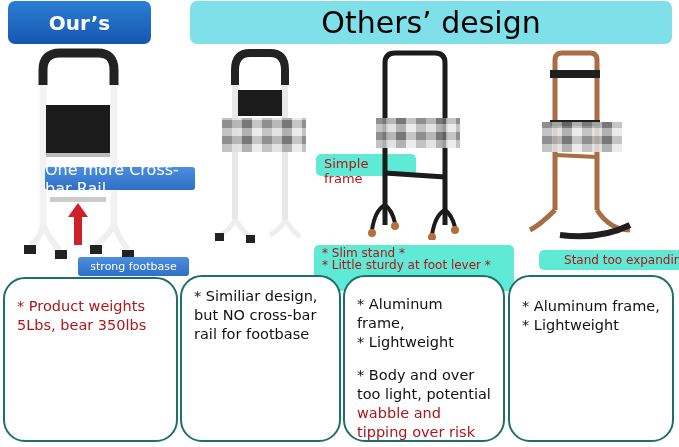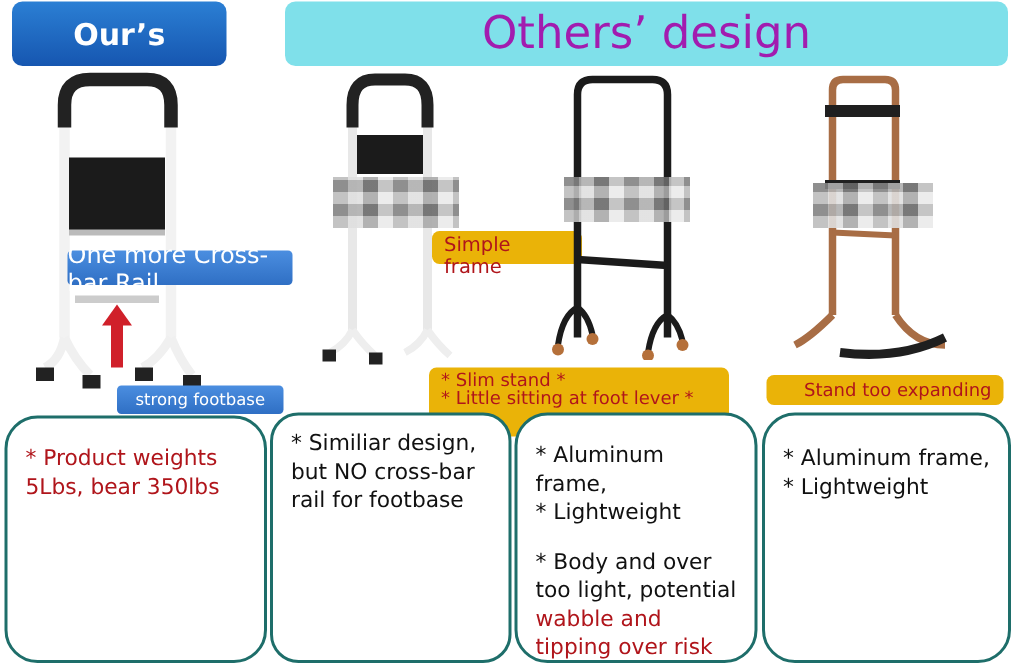--- a/index.html
+++ b/index.html
@@ -1,21 +1,21 @@
 <!DOCTYPE html>
 <html><head>
 <meta charset="utf-8">
 <style>
   html,body{margin:0;padding:0;background:#fff;}
   body{width:679px;height:447px;position:relative;overflow:hidden;font-family:"DejaVu Sans",sans-serif;}
   .abs{position:absolute;}
   .hdr-ours{left:8px;top:1px;width:143px;height:43px;background:linear-gradient(#2b7fd4,#1656b0);border-radius:7px;color:#fff;font-size:20px;font-weight:bold;display:flex;align-items:center;justify-content:center;}
-  .hdr-others{left:190px;top:1px;width:482px;height:43px;background:#7fe0ea;border-radius:7px;color:#a21caf;font-size:30px;display:flex;align-items:center;justify-content:center;}
+  .hdr-others{left:190px;top:1px;width:482px;height:43px;background:#7fe0ea;border-radius:7px;color:#000000;font-size:30px;display:flex;align-items:center;justify-content:center;}
   .label-blue{background:linear-gradient(#4b8ee0,#2f6fc4);color:#fff;font-size:16px;display:flex;align-items:center;justify-content:center;border-radius:3px;}
-  .label-cyan{background:#eab308;color:#b0151b;font-size:12px;border-radius:5px;padding:2px 8px;box-sizing:border-box;}
+  .label-cyan{background:#5eead4;color:#b0151b;font-size:12px;border-radius:5px;padding:2px 8px;box-sizing:border-box;margin-left:28px;}
   .card{border:2px solid #1e6e6a;border-radius:22px;background:#fff;box-sizing:border-box;padding:14px 10px 6px 12px;font-size:14.5px;line-height:19px;color:#111;}
   .card p{margin:0 0 14px 0;}
   .red{color:#b0151b;}
   .pix{background:repeating-linear-gradient(90deg,#9a9a9a 0 10px,#cfcfcf 10px 20px,#7d7d7d 20px 30px,#e0e0e0 30px 40px);opacity:.9;}
   .pix2{background:repeating-linear-gradient(0deg,rgba(255,255,255,.35) 0 8px,rgba(0,0,0,.15) 8px 16px);}
 </style>
 </head>
 <body>
 
 <div class="abs hdr-ours">Our’s</div>
@@ -59,41 +59,41 @@
   <circle cx="12" cy="188" r="4" fill="#b5703a"></circle>
     <circle cx="35" cy="181" r="4" fill="#b5703a"></circle>
   <circle cx="72" cy="192" r="4" fill="#b5703a"></circle>
     <circle cx="95" cy="185" r="4" fill="#b5703a"></circle>
 </svg>
 <div class="abs pix" style="left:376px;top:118px;width:84px;height:30px;">
     <div class="pix2" style="width:100%;height:100%"></div>
   </div>
 <div class="abs label-cyan" style="left:286px;top:245px;width:200px;height:46px;line-height:12px;font-size:12px;">
   <div>* Slim stand *</div>
-  <div>* Little sitting at foot lever *</div>
+  <div>* Little sturdy at foot lever *</div>
 </div>
 
 <svg class="abs" style="left:520px;top:45px" width="120" height="200">
   <path d="M35 165 V15 Q35 8 42 8 H70 Q77 8 77 15 V165" stroke="#a86d45" stroke-width="5" fill="none"></path>
   <rect x="30" y="25" width="50" height="8" fill="#1f1f1f"></rect>
   <rect x="30" y="75" width="50" height="6" fill="#1f1f1f"></rect>
   <line x1="35" y1="110" x2="77" y2="112" stroke="#a86d45" stroke-width="4"></line>
   <path d="M35 165 Q20 180 10 185 M77 165 Q90 185 110 185" stroke="#a86d45" stroke-width="5" fill="none"></path>
   <path d="M40 190 Q80 195 110 180" stroke="#1f1f1f" stroke-width="6" fill="none"></path>
 </svg>
 <div class="abs pix" style="left:542px;top:122px;width:80px;height:30px;">
     <div class="pix2" style="width:100%;height:100%"></div>
   </div>
 <div class="abs label-cyan" style="left:511px;top:250px;width:158px;height:20px;font-size:12px;text-align:right;padding-top:3px;">Stand too expanding</div>
 
 <div class="abs card" style="left:3px;top:277px;width:175px;height:165px;padding-top:18px;">
   <p class="red">* Product weights 5Lbs, bear 350lbs</p>
 </div>
 
-<div class="abs card" style="left:180px;top:275px;width:161px;height:167px;padding-top:10px;border-radius:19px;">
+<div class="abs card" style="left:180px;top:275px;width:161px;height:167px;padding-top:10px;">
   <p>* Similiar design, but NO cross-bar rail for footbase</p>
 </div>
 
 <div class="abs card" style="left:343px;top:275px;width:162px;height:167px;padding-top:18px;">
   <p style="margin:0">* Aluminum frame,</p>
   <p>* Lightweight</p>
   <p><span>* Body and over too light, potential </span><span class="red">wabble and tipping over risk</span></p>
 </div>
 
 <div class="abs card" style="left:508px;top:275px;width:166px;height:167px;padding-top:20px;">

